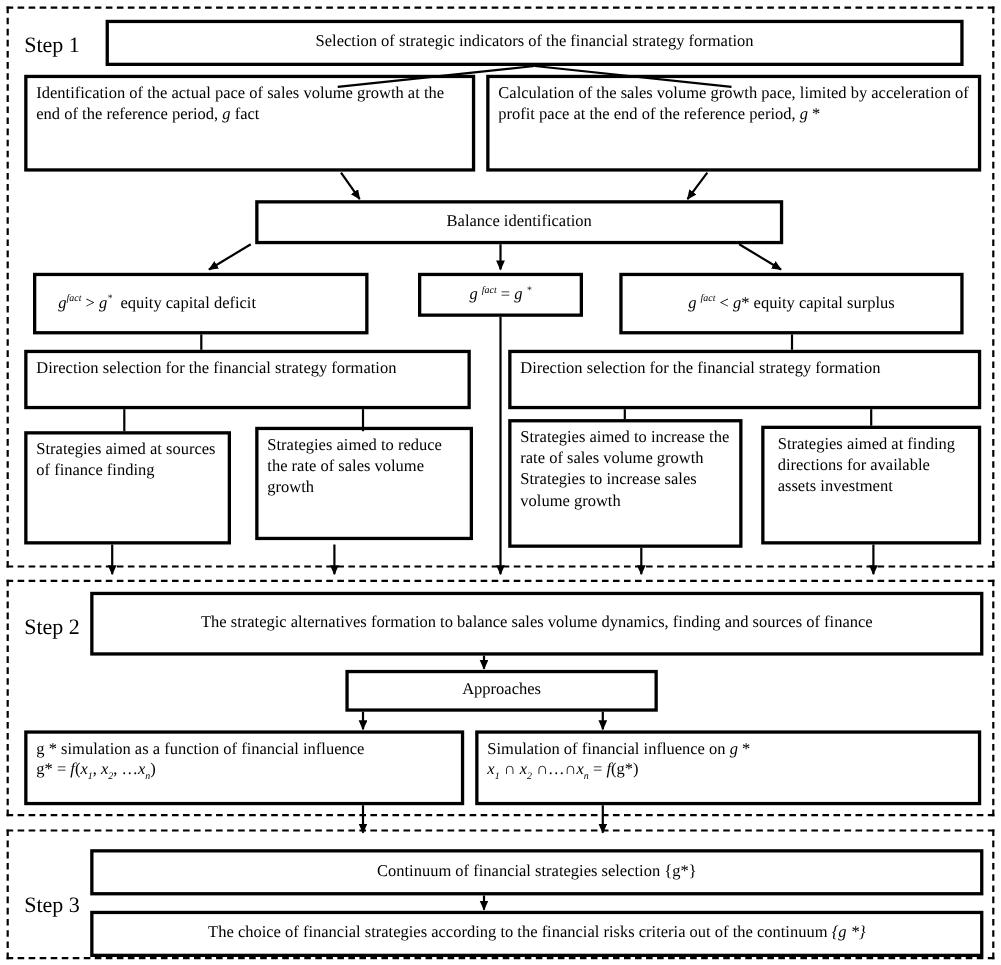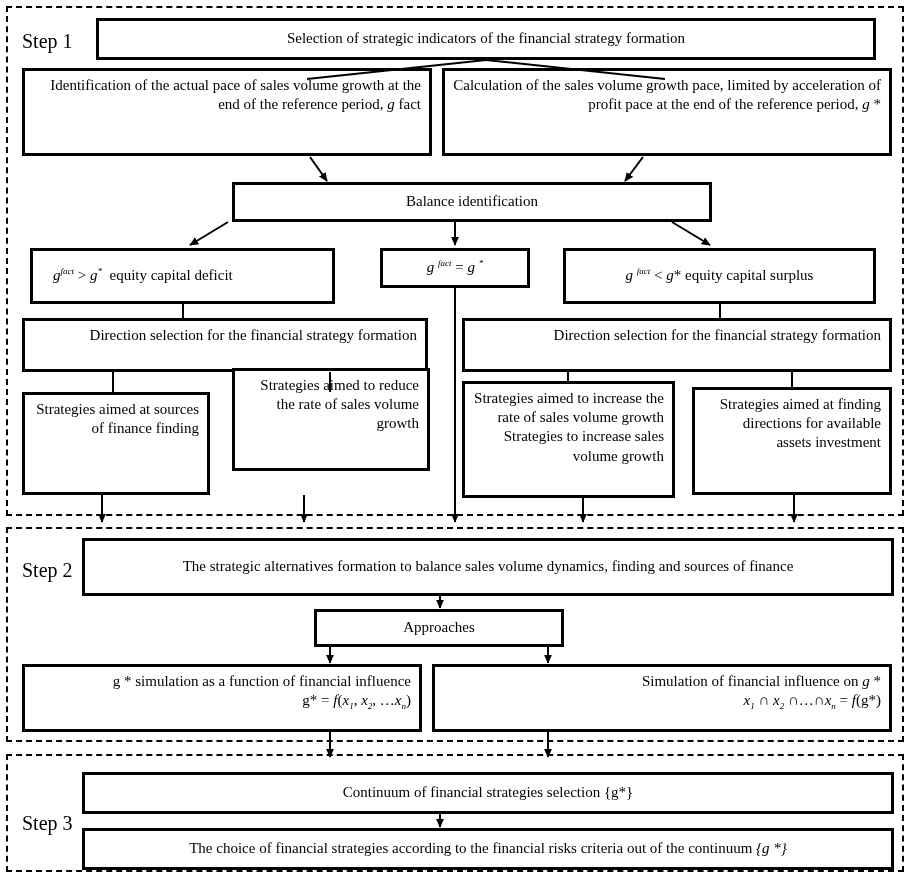--- a/index.html
+++ b/index.html
@@ -49,21 +49,21 @@
   .box.midleft {
     display: flex;
     align-items: center;
     justify-content: flex-start;
     text-align: left;
   }
   .box.topleft {
     display: block;
     text-align: left;
   }
-  .box.thick { border-width: 3px; text-align: right; }
+  .box.thick { border-width: 3px; }
   svg.overlay {
     position: absolute;
     left: 0;
     top: 0;
     width: 910px;
     height: 877px;
     pointer-events: none;
   }
   sup.sm { font-size: 9px; font-style: italic; vertical-align: super; }
   sub.sm { font-size: 9px; font-style: italic; vertical-align: sub; }
@@ -115,40 +115,40 @@
   </div>
 
   <div class="box topleft thick" style="left:462px; top:318px; width:430px; height:54px;">
     <span>Direction selection for the financial strategy formation</span>
   </div>
 
   <div class="box topleft thick" style="left:22px; top:392px; width:188px; height:103px;">
     <span>Strategies aimed at sources of finance finding</span>
   </div>
 
-  <div class="box topleft thick" style="left:232px; top:368px; width:198px; height:103px;">
+  <div class="box topleft thick" style="left:232px; top:388px; width:198px; height:103px;">
     <span>Strategies aimed to reduce the rate of sales volume growth</span>
   </div>
 
   <div class="box topleft thick" style="left:462px; top:381px; width:213px; height:117px;">
     <span>Strategies aimed to increase the rate of sales volume growth Strategies to increase sales volume growth</span>
   </div>
 
   <div class="box topleft thick" style="left:692px; top:387px; width:200px; height:108px;padding-left:12px;">
     <span>Strategies aimed at finding directions for available assets investment</span>
   </div>
 
   <div class="step-frame" style="left:6px; top:527px; width:898px; height:215px;"></div>
   <div class="step-label" style="left:22px; top:560px;">Step 2</div>
 
   <div class="box center thick" style="left:82px; top:538px; width:812px; height:58px;">
     <span>The strategic alternatives formation to balance sales volume dynamics, finding and sources of finance</span>
   </div>
 
-  <div class="box center thick" style="left:314px; top:609px; width:250px; height:38px;">
+  <div class="box center thick" style="left:314px; top:609px; width:284px; height:38px;">
     <span>Approaches</span>
   </div>
 
   <div class="box topleft thick" style="left:22px; top:664px; width:400px; height:68px;">
     <span style="display:block;">g * simulation as a function of financial influence</span>
     <span style="display:block;">
       g* = <i>f</i>(<i>x</i><sub class="sm">1</sub>, <i>x</i><sub class="sm">2</sub>, …<i>x</i><sub class="sm">n</sub>)
     </span>
   </div>
 

